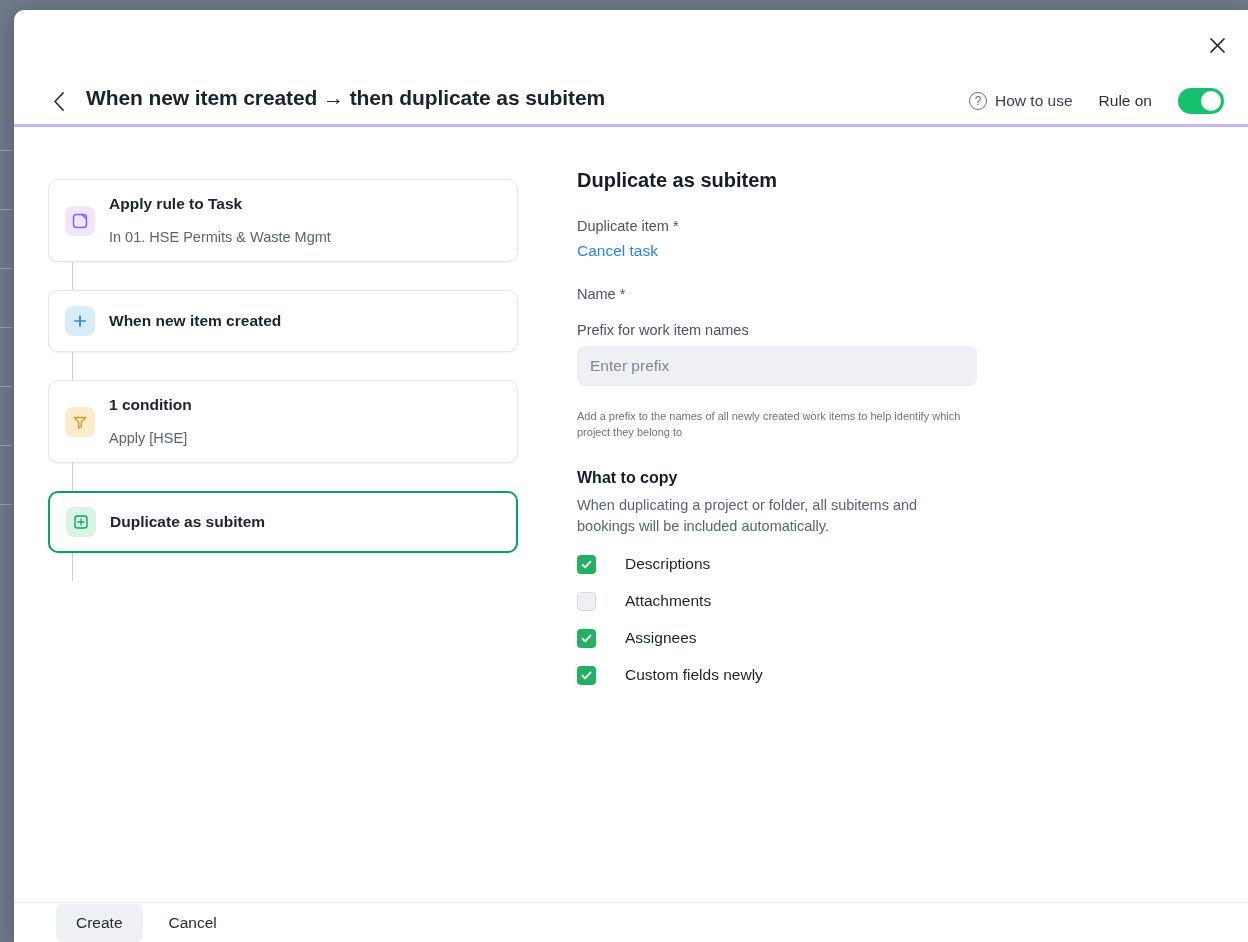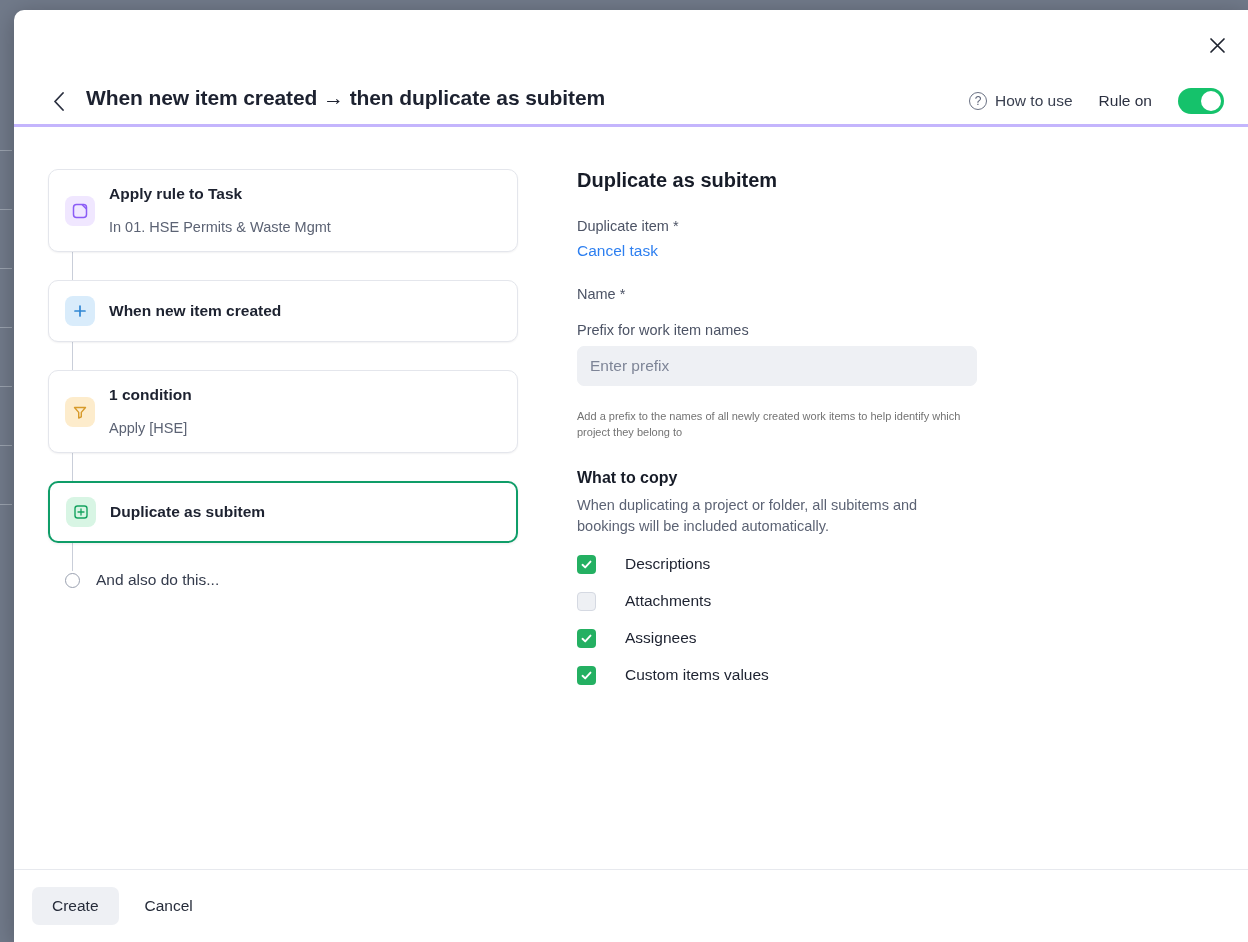--- a/index.html
+++ b/index.html
@@ -121,21 +121,21 @@
   
   .modal-body {
     position: relative;
     height: 756px;
   }
 
   
   .steps {
     position: absolute;
     left: 34px;
-    top: 42px;
+    top: 52px;
     width: 470px;
   }
   .step {
     position: relative;
     background: #fff;
     border: 1px solid #e4e6ec;
     border-radius: 10px;
     box-shadow: 0 1px 2px rgba(20,25,40,.06);
     padding: 14px 16px;
     display: flex;
@@ -273,25 +273,25 @@
   .cbox svg { display: block; }
   .check-row span {
     font-size: 15.5px;
     color: #1d2230;
   }
 
   
   .modal-footer {
     position: absolute;
     left: 0; right: 0; bottom: 0;
-    height: 73px;
+    height: 40px;
     border-top: 1px solid #e7e9ee;
     display: flex;
     align-items: center;
-    padding-left: 18px;
+    padding-left: 42px;
     gap: 16px;
     background: #fff;
   }
   .btn-create {
     background: #eef0f4;
     border: none;
     border-radius: 7px;
     height: 38px;
     padding: 0 20px;
     font-size: 15.5px;
@@ -407,24 +407,20 @@
             <path d="M8 5 V11 M5 8 H11" stroke="#14a35f" stroke-width="1.3" stroke-linecap="round"></path>
           </svg>
         </div>
         <div class="step-text">
           <div class="t1">Duplicate as subitem</div>
         </div>
       </div>
 
       <div class="connector"></div>
 
-      <div class="and-also">
-        <div class="circle-dot"></div>
-        <span>And also do this...</span>
-      </div>
     </div>
 
     <div class="panel">
       <h2>Duplicate as subitem</h2>
 
       <div class="field-label">Duplicate item *</div>
       <div class="link">Cancel task</div>
 
       <div class="field-label">Name *</div>
 
@@ -458,21 +454,21 @@
         </div>
         <span>Assignees</span>
       </div>
 
       <div class="check-row">
         <div class="cbox on">
           <svg width="13" height="13" viewBox="0 0 13 13" aria-hidden="true">
             <path d="M2.5 6.8 L5.2 9.4 L10.5 3.6" stroke="#fff" stroke-width="1.9" fill="none" stroke-linecap="round" stroke-linejoin="round"></path>
           </svg>
         </div>
-        <span>Custom items values</span>
+        <span>Custom fields newly</span>
       </div>
     </div>
   </div>
 
   <div class="modal-footer">
     <button class="btn-create">Create</button>
     <button class="btn-cancel">Cancel</button>
   </div>
 </div>
 

